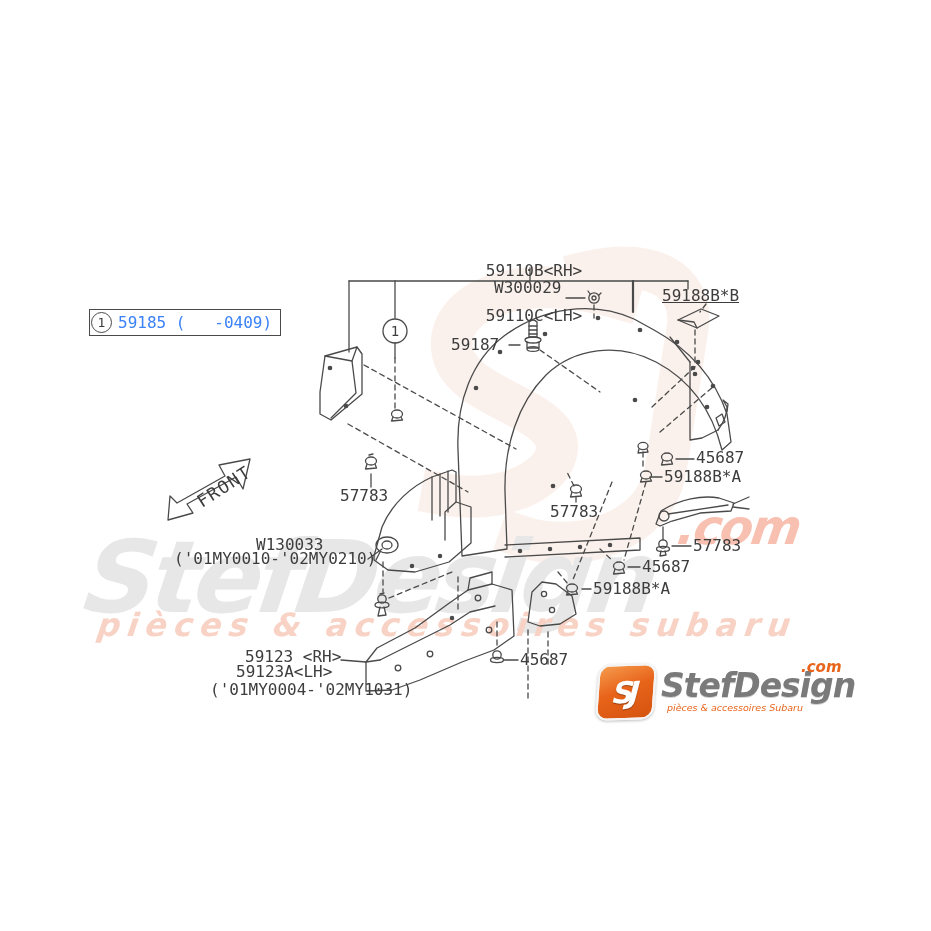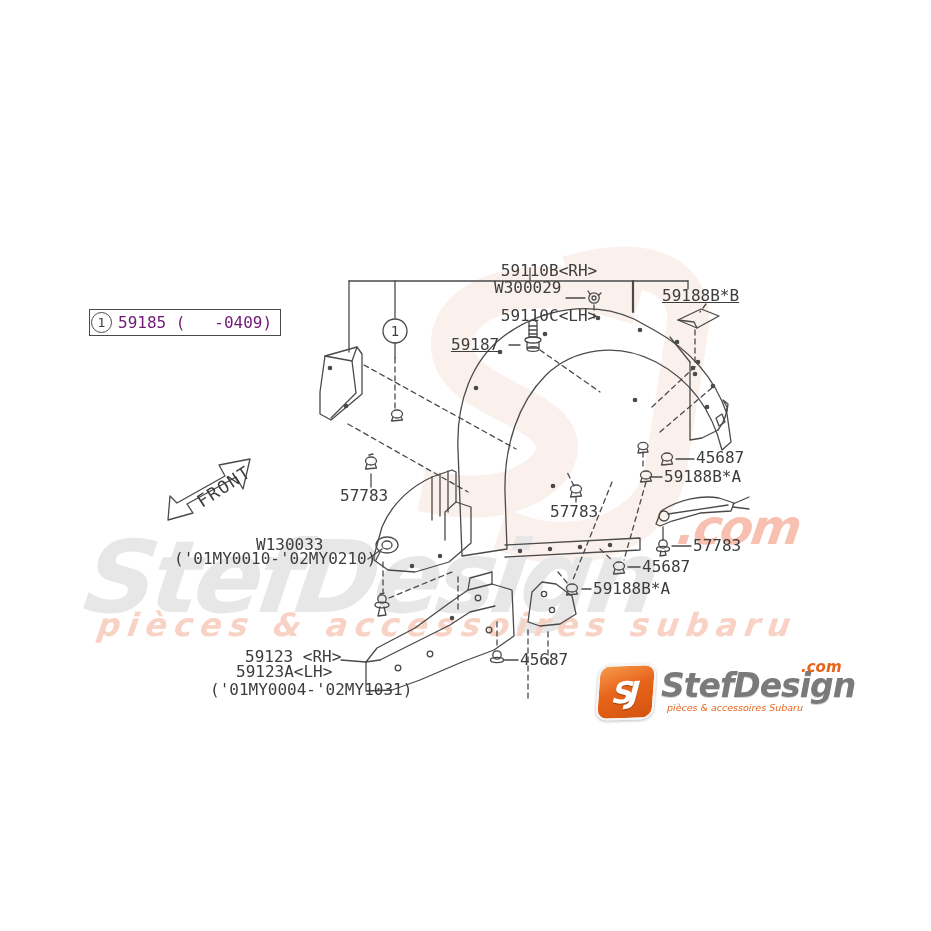--- a/index.html
+++ b/index.html
@@ -17,21 +17,21 @@
           font-size:32px;font-weight:bold;font-style:italic;color:#f8d2c4;
           letter-spacing:7px;white-space:nowrap;transform:skewX(-8deg);}
   
   .lbl{position:absolute;font-size:16px;line-height:15px;color:#3d3d3d;white-space:pre;}
   .ctr{text-align:center;}
   
   .refbox{position:absolute;left:89px;top:309px;width:190px;height:25px;
           border:1.5px solid #4a4a4a;display:flex;align-items:center;background:#fff;}
   .refbox .circ{width:19px;height:19px;border:1.4px solid #4a4a4a;border-radius:50%;
                 margin-left:1px;font-size:13px;line-height:19px;text-align:center;color:#3d3d3d;flex:0 0 auto;}
-  .refbox .txt{margin-left:6px;font-size:16px;color:#701a75;white-space:pre;}
+  .refbox .txt{margin-left:6px;font-size:16px;color:#3b82f6;white-space:pre;}
   
   .logo{position:absolute;left:593px;top:658px;width:260px;height:72px;}
   .logo .badge{position:absolute;left:4px;top:6px;width:54px;height:52px;border-radius:12px;
                background:linear-gradient(160deg,#f59b4d 0%,#e8641b 45%,#d4530e 100%);
                border:2.5px solid #f4f4f4;box-shadow:0 1px 3px rgba(0,0,0,.28);
                transform:skewX(-6deg) rotate(-2deg);display:flex;align-items:center;justify-content:center;}
   .logo .badge span{font-family:"DejaVu Sans",sans-serif;font-weight:bold;font-style:italic;
                     font-size:30px;color:#fff;letter-spacing:-6px;padding-right:5px;
                     text-shadow:0 1px 1px rgba(0,0,0,.35);}
   .logo .brand{position:absolute;left:68px;top:8px;font-family:"DejaVu Sans",sans-serif;
@@ -267,27 +267,27 @@
         <text x="202" y="508" font-size="17.5" letter-spacing="1.5" transform="rotate(-33 202 508)">FRONT</text>
       </g>
     </g>
   </svg>
 
   <div class="refbox">
     <span class="circ">1</span>
     <span class="txt">59185 (   -0409)</span>
   </div>
 
-  <div class="lbl ctr" style="left:482px;top:233px;width:134px;">
+  <div class="lbl ctr" style="left:467px;top:233px;width:134px;">
     <div>59110B&lt;RH&gt;</div>
     <div>59110C&lt;LH&gt;</div>
   </div>
   <div class="lbl" style="left:494px;top:280px;">W300029</div>
   <div class="lbl" style="left:662px;top:288px;text-decoration:underline;">59188B*B</div>
-  <div class="lbl" style="left:451px;top:337px;text-decoration:underline;">59187</div>
+  <div class="lbl" style="left:451px;top:337px;">59187</div>
   <div class="lbl" style="left:696px;top:450px;">45687</div>
   <div class="lbl" style="left:664px;top:469px;">59188B*A</div>
   <div class="lbl" style="left:693px;top:538px;">57783</div>
   <div class="lbl" style="left:642px;top:559px;">45687</div>
   <div class="lbl" style="left:593px;top:581px;">59188B*A</div>
   <div class="lbl" style="left:550px;top:504px;">57783</div>
   <div class="lbl" style="left:340px;top:488px;">57783</div>
   <div class="lbl" style="left:256px;top:537px;text-align:right;">W130033</div>
   <div class="lbl" style="left:174px;top:551px;">('01MY0010-'02MY0210)</div>
   <div class="lbl" style="left:245px;top:649px;">59123 &lt;RH&gt;</div>

